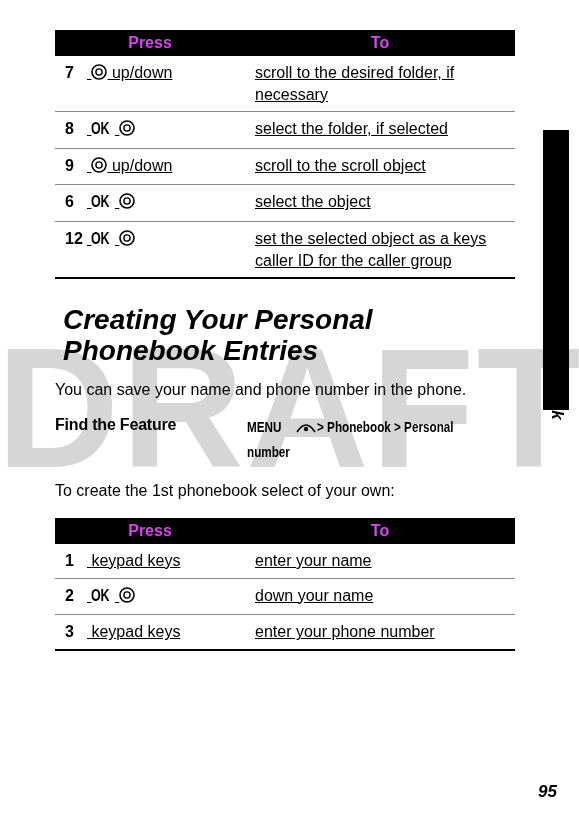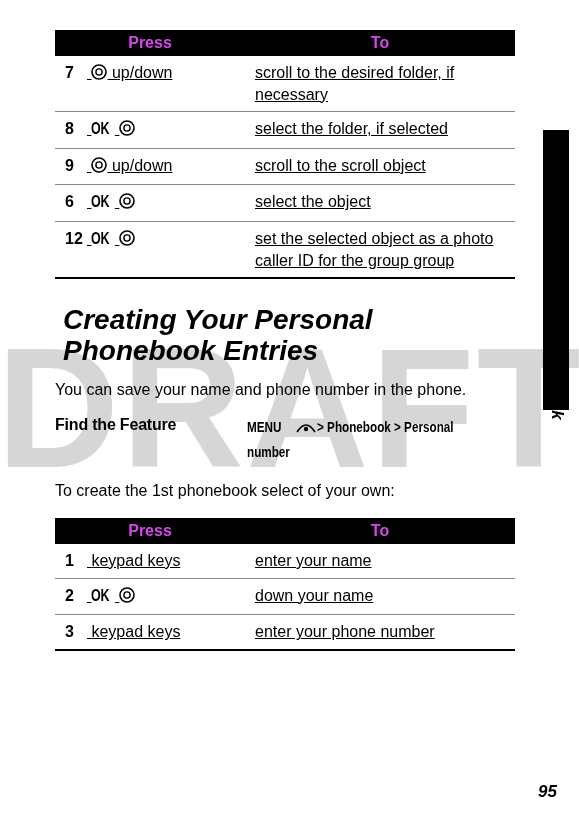--- a/index.html
+++ b/index.html
@@ -222,21 +222,21 @@
         <td>
           <span class="num">12</span>
           <span class="keylabel stretched">OK</span>
           <span class="nav-icon">
             <svg width="16" height="16">
                 <circle cx="8" cy="8" r="7" fill="none" stroke="#000" stroke-width="1.6"></circle>
                 <circle cx="8" cy="8" r="3.1" fill="none" stroke="#000" stroke-width="1.4"></circle>
               </svg>
           </span>
         </td>
-        <td>set the selected object as a photo caller ID for the group group</td>
+        <td>set the selected object as a keys caller ID for the caller group</td>
       </tr>
     </tbody>
   </table>
 
   <h2 class="section">Creating Your Personal Phonebook Entries</h2>
 
   <p class="body">You can save your name and phone number in the phone.</p>
 
   <div class="find-feature">
     <div class="ff-label">Find the Feature</div>

